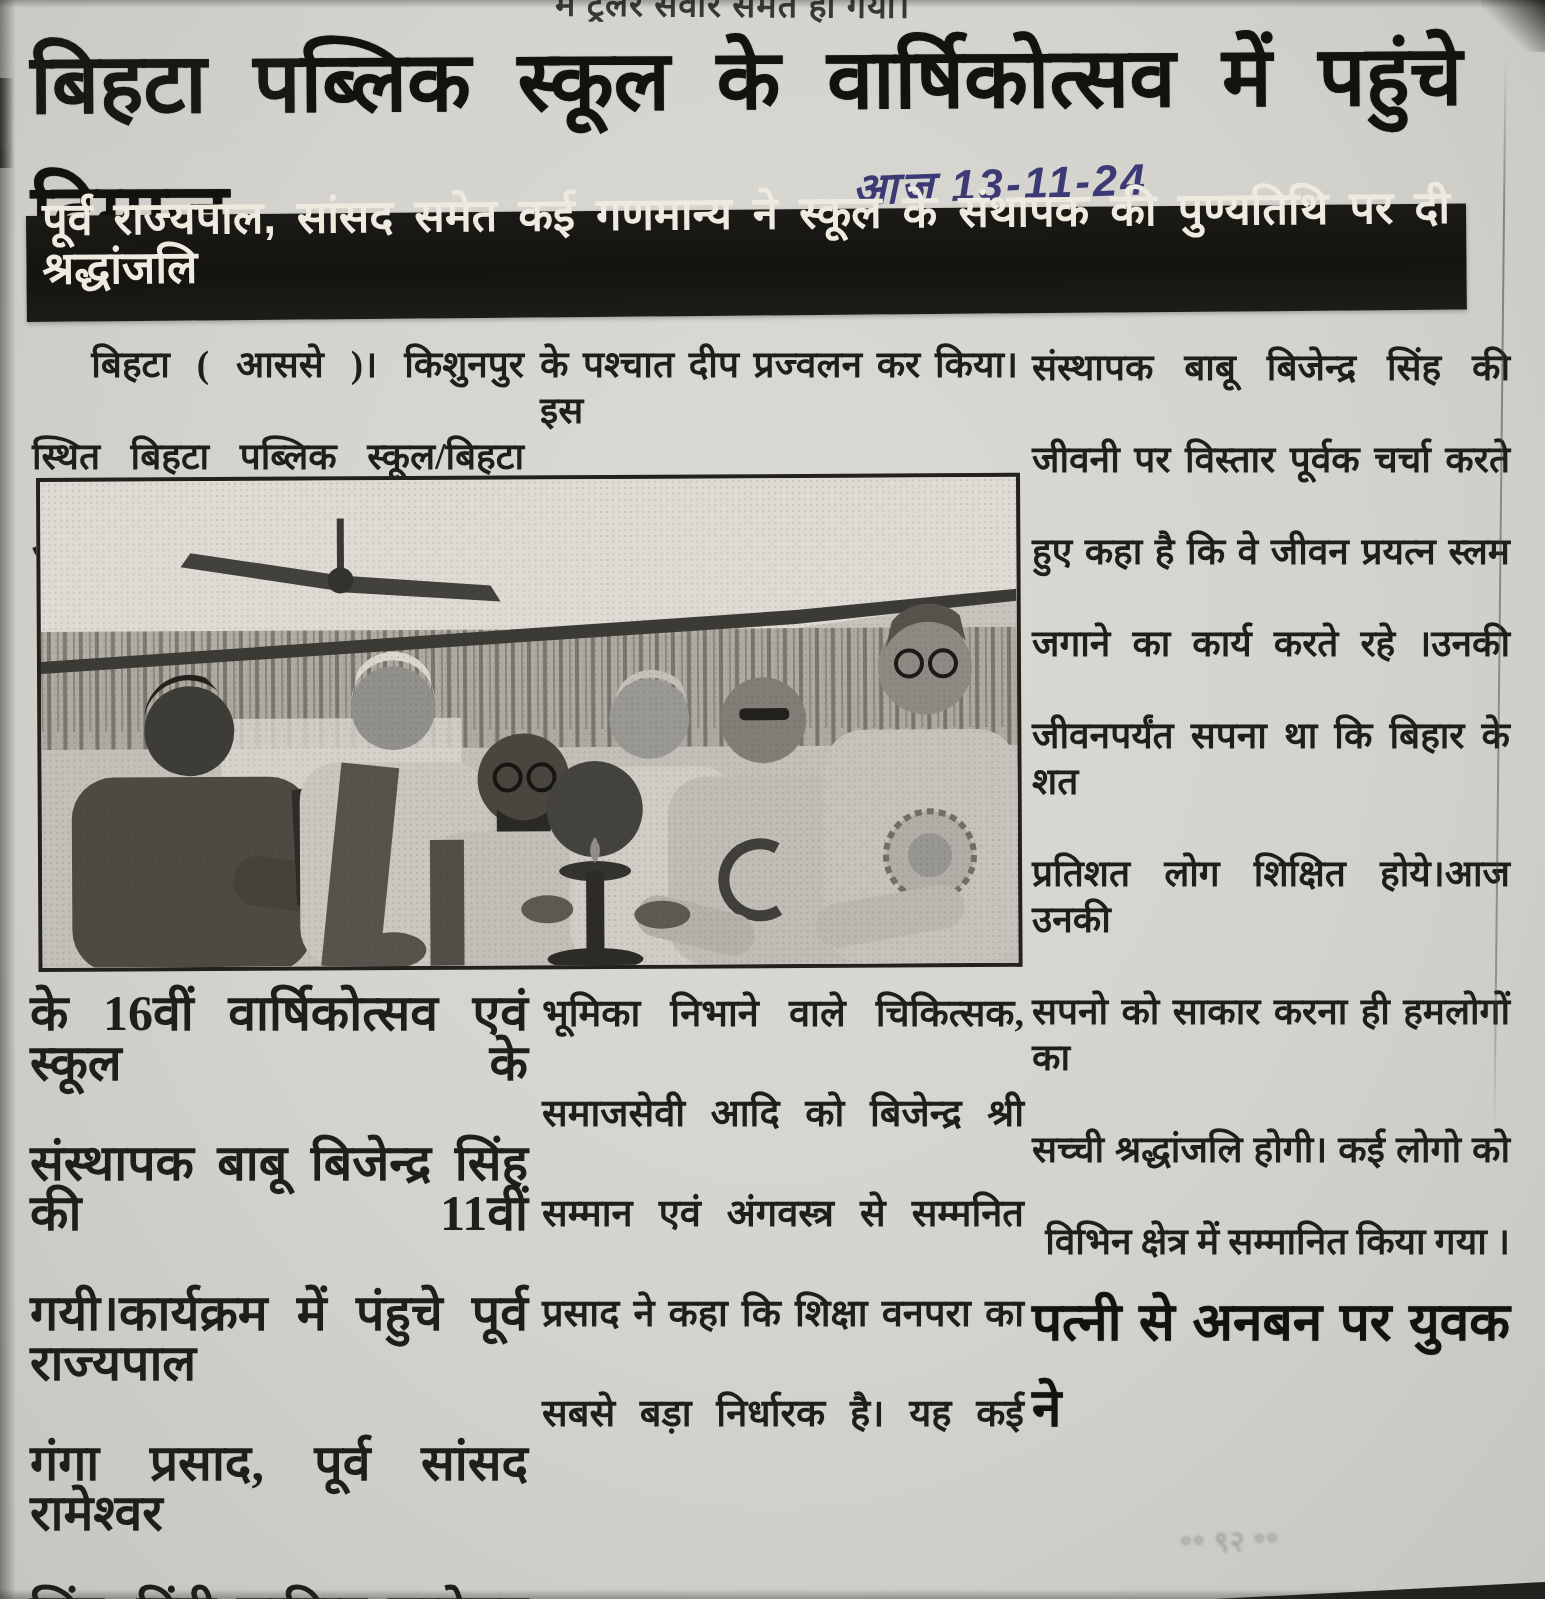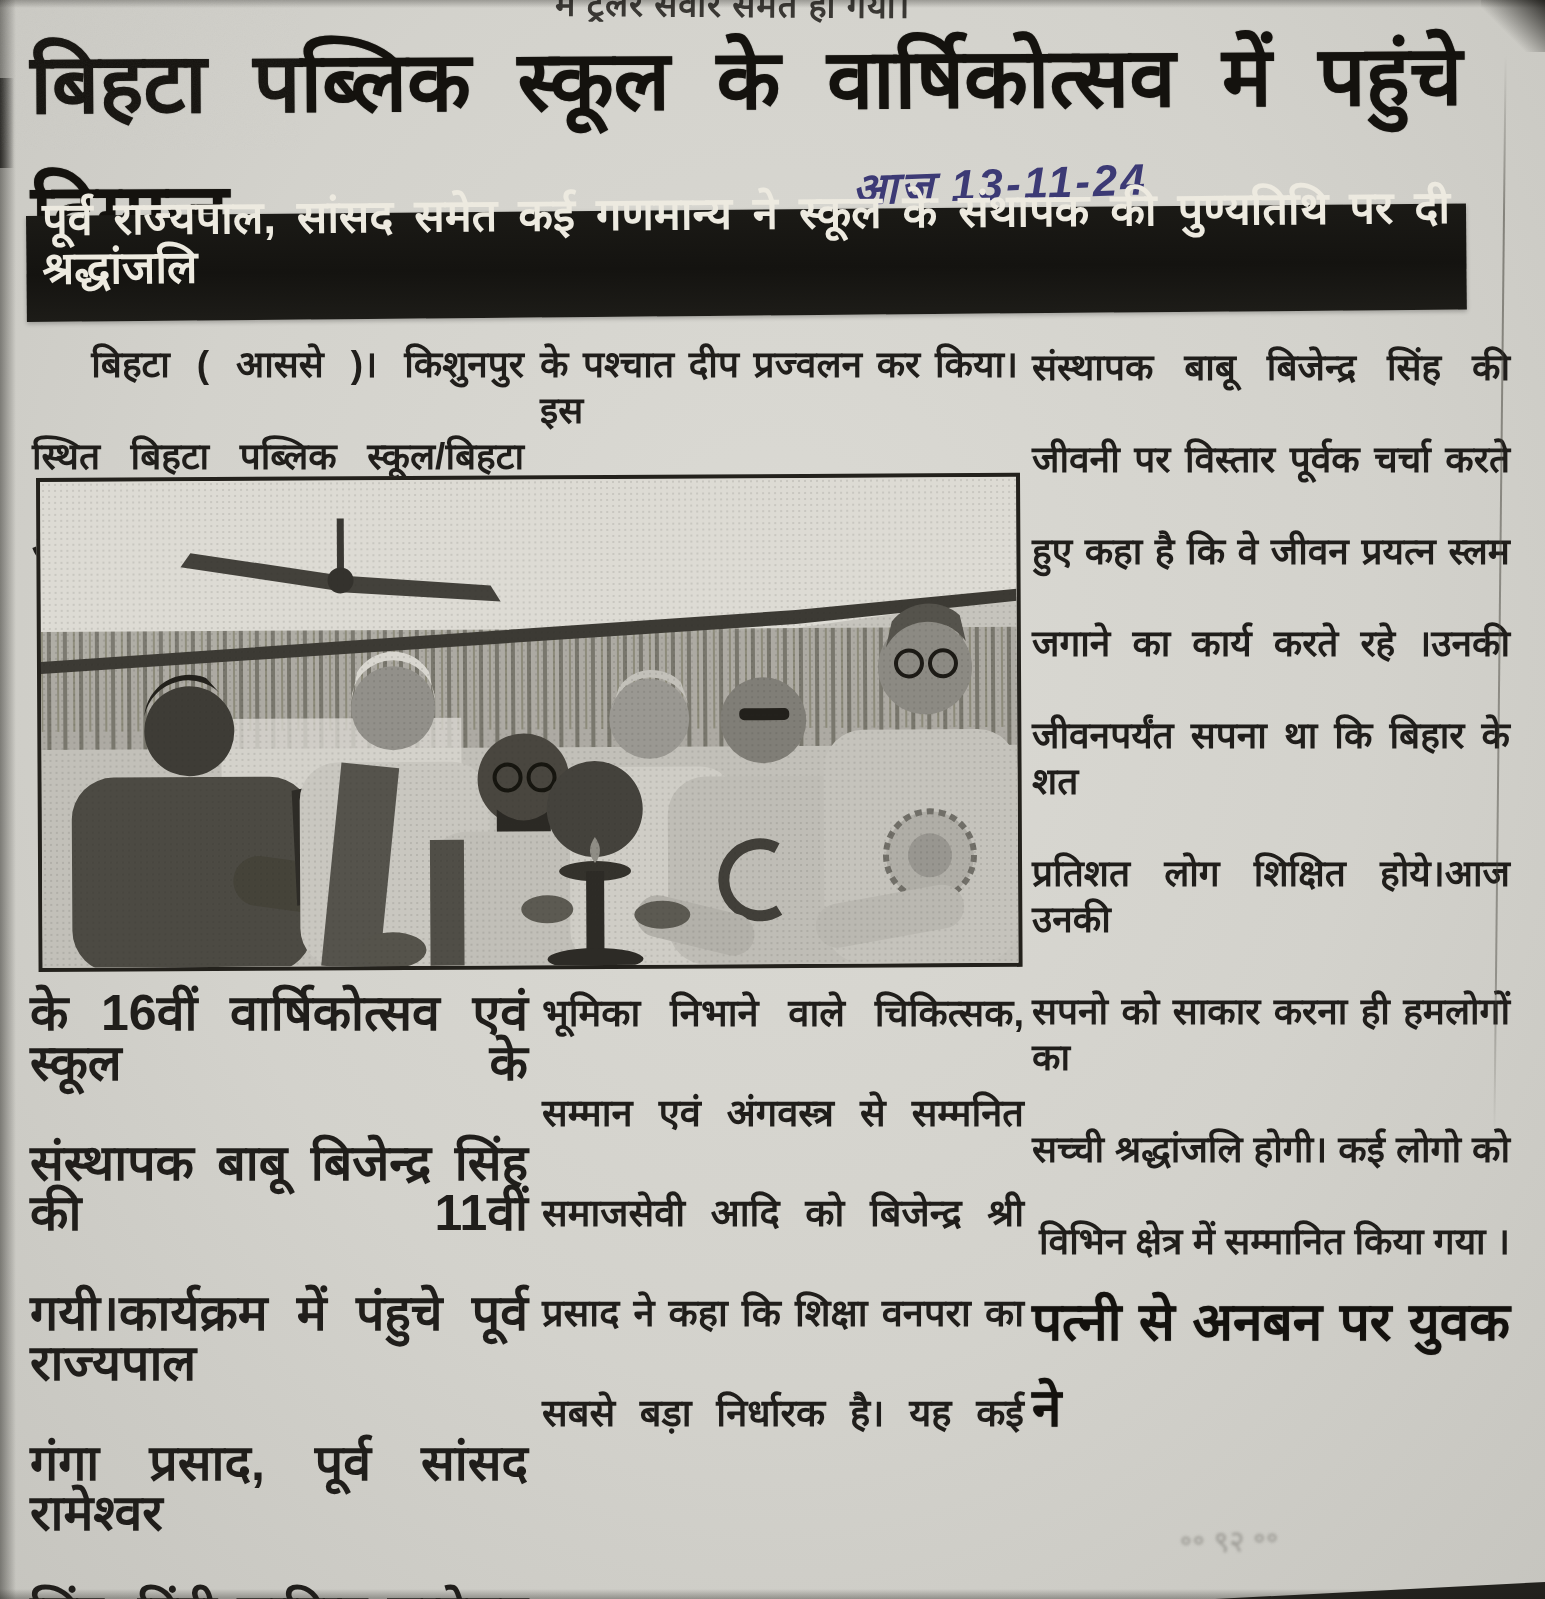--- a/index.html
+++ b/index.html
@@ -53,21 +53,21 @@
   .band .sub{width:100%;padding:0 16px;font-size:45px;font-weight:bold;color:#edeae0;
     text-align:justify;line-height:1.1;}
   .band .sub::after{content:"";display:inline-block;width:100%;height:0;}
   
   .col{position:absolute;}
   .c1t{left:32px;top:342px;width:492px;}
   .c2t{left:540px;top:342px;width:478px;}
   .c3{left:1032px;top:345px;width:478px;}
   .c1b{left:30px;top:988px;width:498px;}
   .c2b{left:542px;top:988px;width:482px;}
-  .bl{font-size:37px;line-height:46px;color:#201e1b;text-align:justify;}
+  .bl{font-size:37px;line-height:46px;color:#201e1b;text-align:justify;font-family:Liberation Serif, serif;}
   .bl::after{content:"";display:inline-block;width:100%;height:0;}
   .bl.end{text-align:right;}
   .bl.end::after{content:none;}
   .ind{text-indent:1.6em;}
   .c1t .bl,.c2t .bl{font-weight:600;}
   .c1b .bl{font-size:50px;line-height:50px;font-weight:600;}
   .c2b .bl{font-size:38px;line-height:50px;font-weight:600;}
   .c3 .bl{font-size:37px;line-height:46px;font-weight:600;}
   
   .headline2{margin:14px 0 10px 0;}
@@ -228,22 +228,22 @@
     <div class="bl">के 16वीं वार्षिकोत्सव एवं स्कूल के</div>
     <div class="bl">संस्थापक बाबू बिजेन्द्र सिंह की 11वीं</div>
     <div class="bl">गयी।कार्यक्रम में पंहुचे पूर्व राज्यपाल</div>
     <div class="bl">गंगा प्रसाद, पूर्व सांसद रामेश्वर</div>
     <div class="bl">सिंह, हिंदी साहित्य सम्मेलन के</div>
 
   </div>
 
   <div class="col c2b">
     <div class="bl">भूमिका निभाने वाले चिकित्सक,</div>
+    <div class="bl">समाजसेवी आदि को बिजेन्द्र श्री</div>
     <div class="bl">सम्मान एवं अंगवस्त्र से सम्मनित</div>
-    <div class="bl">समाजसेवी आदि को बिजेन्द्र श्री</div>
     <div class="bl">प्रसाद ने कहा कि शिक्षा वनपरा का</div>
     <div class="bl">सबसे बड़ा निर्धारक है। यह कई</div>
 
   </div>
 
   <div class="ghost-scribble">॰॰ ९२ ॰॰</div>
 
   <div class="edge-left"></div>
   <div class="edge-top"></div>
   <div class="corner-tr"></div>

